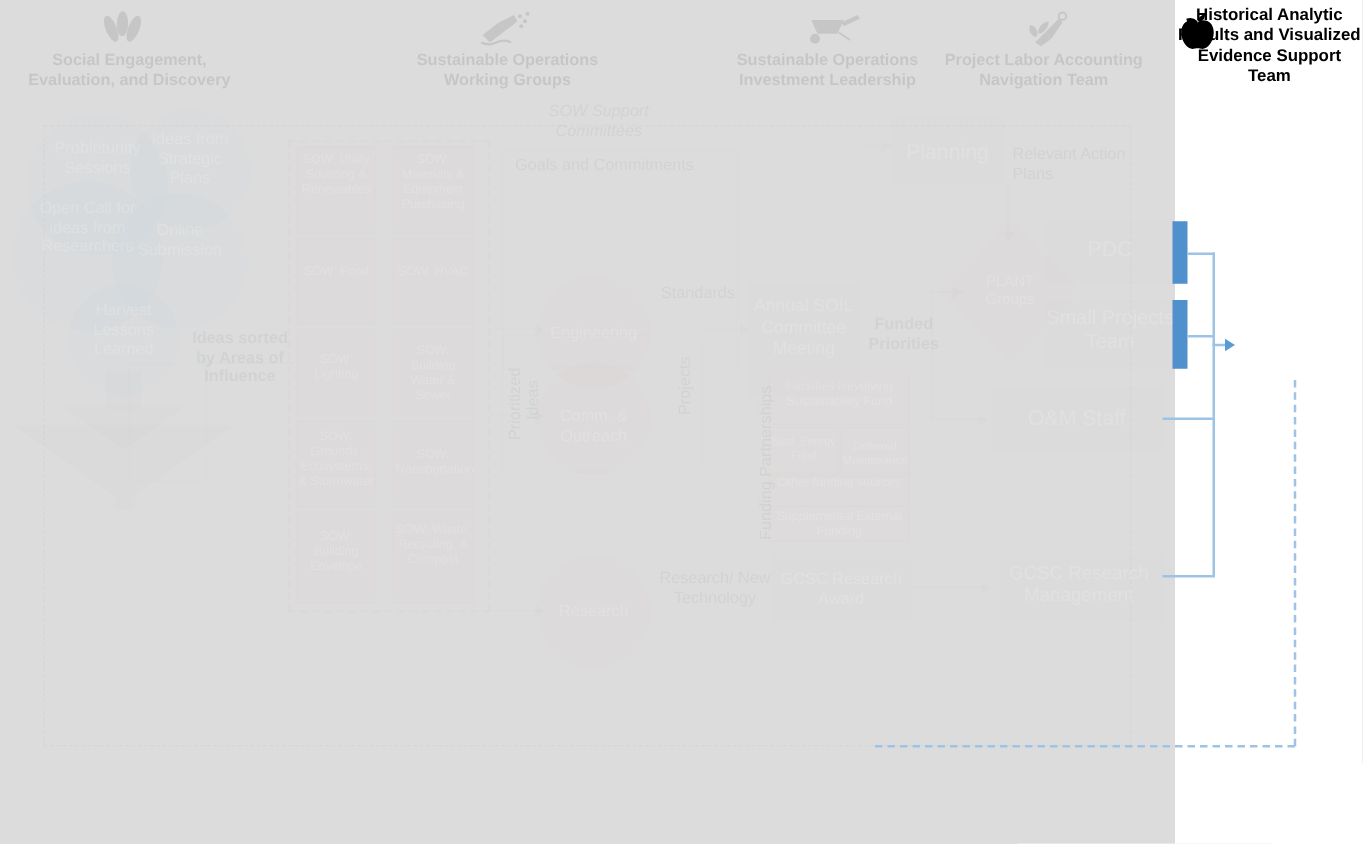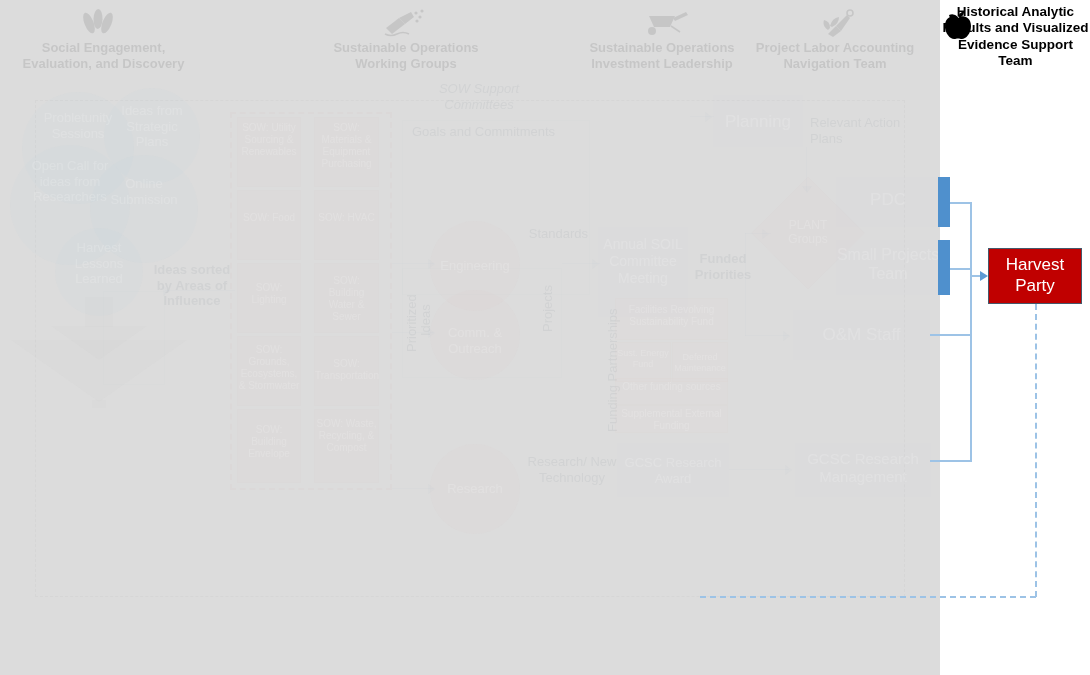--- a/index.html
+++ b/index.html
@@ -317,23 +317,20 @@
 <div id="fg">
 
   <div class="conn" style="left:950px; top:202px; width:22px; height:1.5px;"></div>
   <div class="conn" style="left:950px; top:268px; width:22px; height:1.5px;"></div>
   <div class="conn" style="left:930px; top:334px; width:42px; height:1.5px;"></div>
   <div class="conn" style="left:930px; top:460px; width:42px; height:1.5px;"></div>
   <div class="conn" style="left:970px; top:202px; width:1.5px; height:259px;"></div>
   <div class="conn" style="left:970px; top:275px; width:14px; height:1.5px;"></div>
   <div class="conn-arrow" style="left:980px; top:271px;"></div>
 
-  <div id="harvest-party">
-    <span>Harvest Party</span>
-  </div>
 
   <div class="dashed-v" style="left:1035px; top:304px; height:293px;"></div>
   <div class="dashed-h" style="left:700px; top:596px; width:336px;"></div>
 
   <div id="team-header">
     <div id="apple">
       <svg width="34" height="34" viewBox="0 0 34 34">
         <path d="M17 9 q-4 -4 -9 -2 q1 6 8 7 z" fill="#000"></path>
         <path d="M17 8.5 q1.5 -4 6 -5.5 q0.5 4.5 -4 6.5 z" fill="#000"></path>
         <path d="M17 10 C12 6, 4 9, 4 18 C4 26, 10 32, 14 31 C16 30.5, 16 30.5, 17 30.5

